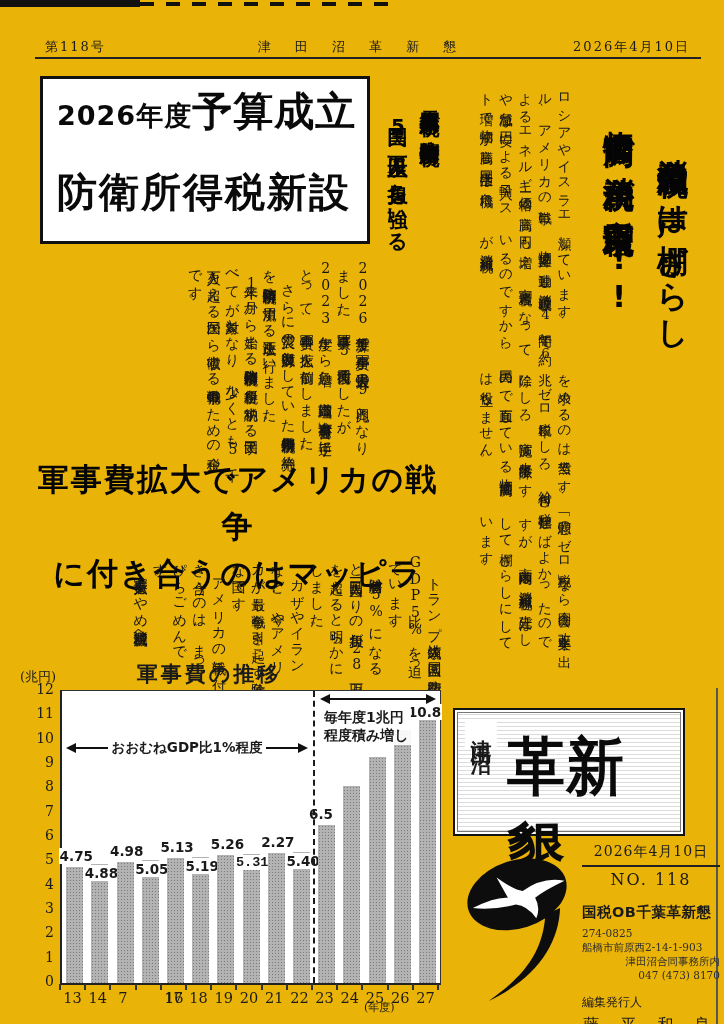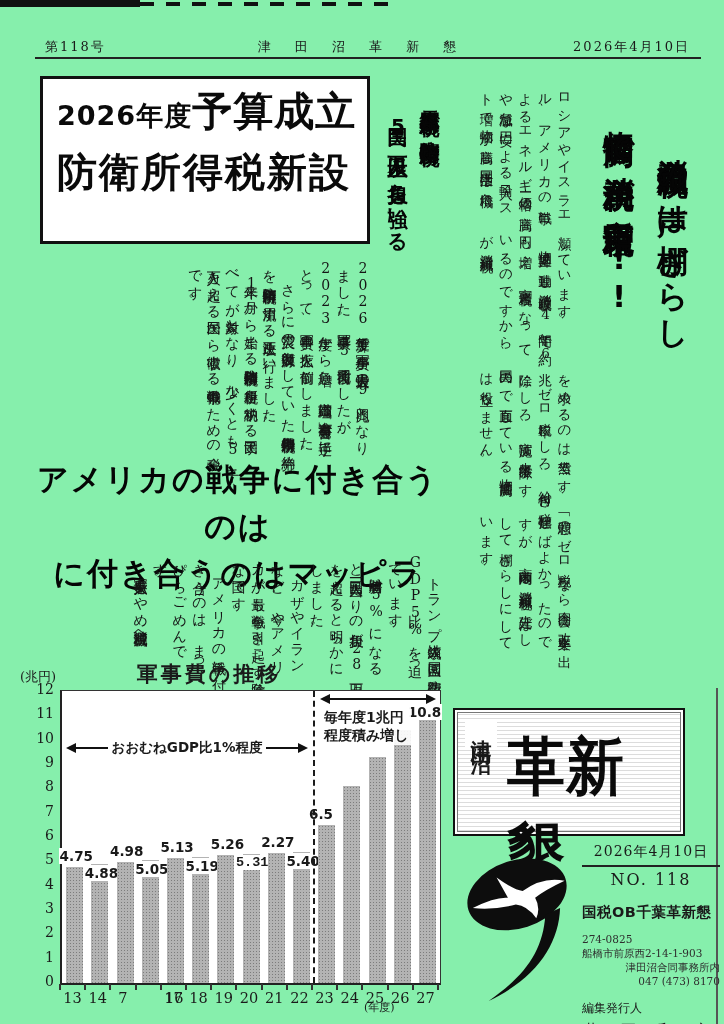--- a/index.html
+++ b/index.html
@@ -1,35 +1,35 @@
 <!DOCTYPE html>
 <html><head>
 <meta charset="utf-8">
 <style>
   html,body{margin:0;padding:0;background:#ddd;}
-  .page{position:relative;width:724px;height:1024px;background:#86efac;overflow:hidden;
+  .page{position:relative;width:724px;height:1024px;background:#eab308;overflow:hidden;
         font-family:"DejaVu Serif",serif;color:#1a1a1a;}
   
   .scanbar1{position:absolute;left:0;top:0;width:140px;height:7px;background:#111;}
   .scanbar2{position:absolute;left:140px;top:2px;width:250px;height:4px;
             background:repeating-linear-gradient(90deg,#111 0 14px,transparent 14px 26px);}
   .right-edge{position:absolute;left:716px;top:688px;width:2px;height:336px;background:#555;}
   
   .hdr{position:absolute;top:38px;font-size:13px;letter-spacing:2px;font-family:"DejaVu Serif",serif;}
   .hdr-left{left:45px;}
   .hdr-center{left:0;width:724px;text-align:center;letter-spacing:10px;}
   .hdr-right{right:34px;}
   .hdr-rule{position:absolute;left:35px;top:57px;width:666px;height:2px;background:#222;}
   
   .hbox{position:absolute;left:40px;top:76px;width:330px;height:168px;border:3px solid #111;
         background:#fff;font-family:"DejaVu Sans",sans-serif;font-weight:bold;color:#0a0a0a;
         padding:6px 0 0 14px;box-sizing:border-box;}
   .hbox .l1{line-height:52px;white-space:nowrap;}
   .hbox .small{font-size:27px;letter-spacing:1px;}
-  .hbox .big{font-size:40px;letter-spacing:1px;}
+  .hbox .big{font-size:40px;letter-spacing:1px;margin-top:20px;}
   .hbox .l2,.hbox .l3{font-size:40px;line-height:53px;letter-spacing:2px;white-space:nowrap;}
   .vband{position:absolute;writing-mode:vertical-rl;text-orientation:upright;
          font-family:"DejaVu Serif",serif;color:#151515;}
   .vband p{margin:0;padding:0;}
   .ind{text-indent:1em;}
   
   .rband{left:452px;width:122px;font-size:13.5px;line-height:19.5px;letter-spacing:1.5px;}
   .rb1{top:84px;height:140px;}
   .rb2{top:226px;height:138px;}
   .rb3{top:364px;height:142px;}
@@ -86,21 +86,21 @@
   .banner-v{position:absolute;left:10px;top:10px;writing-mode:vertical-rl;text-orientation:upright;
             font-family:"DejaVu Serif",serif;font-weight:bold;font-size:21px;letter-spacing:7px;
             background:#fff;padding:3px 2px;}
   .banner-main{position:absolute;left:52px;top:22px;font-family:"DejaVu Serif",serif;font-weight:bold;
                font-size:58px;letter-spacing:1px;color:#0a0a0a;transform:scaleY(1.08);}
   .birdlogo{position:absolute;left:453px;top:840px;}
   .lbtext{position:absolute;left:582px;top:843px;width:138px;}
   .lb-date{font-size:14px;letter-spacing:1px;text-align:center;}
   .lb-rule{height:1.5px;background:#222;margin:4px 0 3px 0;}
   .lb-no{font-size:16px;text-align:center;letter-spacing:2px;margin-bottom:14px;}
-  .lb-org{font-family:"DejaVu Sans",sans-serif;font-size:14.5px;font-weight:bold;letter-spacing:.5px;margin-bottom:10px;white-space:nowrap;}
+  .lb-org{font-family:"DejaVu Sans",sans-serif;font-size:14.5px;font-weight:bold;letter-spacing:.5px;margin-bottom:4px;white-space:nowrap;}
   .lb-addr{font-size:10.5px;line-height:14px;color:#2e2e2e;}
   .lb-addr .ra{text-align:right;}
   .lb-ed{font-size:12px;margin-top:12px;}
   .lb-name{font-size:16px;letter-spacing:8px;margin-top:4px;text-align:center;white-space:nowrap;}
 </style>
 </head>
 <body>
 
 <div class="page">
 
@@ -143,21 +143,21 @@
     <p class="drop">国民5千万人以上に負担を強いる</p>
   </div>
 
   <div class="vband lband1">
     <p>2026年度予算で軍事費が過去最大の9兆円となりました。軍事費は5兆円前後でしたが、2023年度から急増し、高市総理は「台湾有事」発言を逆手にとって、軍事費の拡大を前倒ししました。</p>
     <p class="ind">さらに震災の復興財源としていた復興特別所得税の約半分を防衛特別所得税に流用する法改正を行いました。</p>
     <p class="ind">来年1月から始まる防衛特別所得税は所得税を納税する国民すべてが対象となり、少なくとも5千万人を超える国民から徴収する戦争準備のための税金です。</p>
   </div>
 
   <div class="midhead">
-    <div>アメリカの戦争に付き合うのは</div>
+    <div>軍事費拡大でアメリカの戦争</div>
     <div>に付き合うのはマッピラ</div>
   </div>
 
   <div class="vband lband2">
     <p class="ind">トランプ大統領は同盟国に防衛費GDP比5%を迫っています。</p>
     <p class="ind">財務省は5%になると国民一人当たりの負担が28万円を超えると明らかにしました。</p>
     <p class="ind">ガザやイランなど、今やアメリカが最も戦争を引き起こす危険な国です。</p>
     <p class="ind">アメリカの戦争に付き合うのは、まっぴらごめんです。</p>
     <p class="ind">軍事費拡大をやめ消費税減税へ</p>
   </div>

